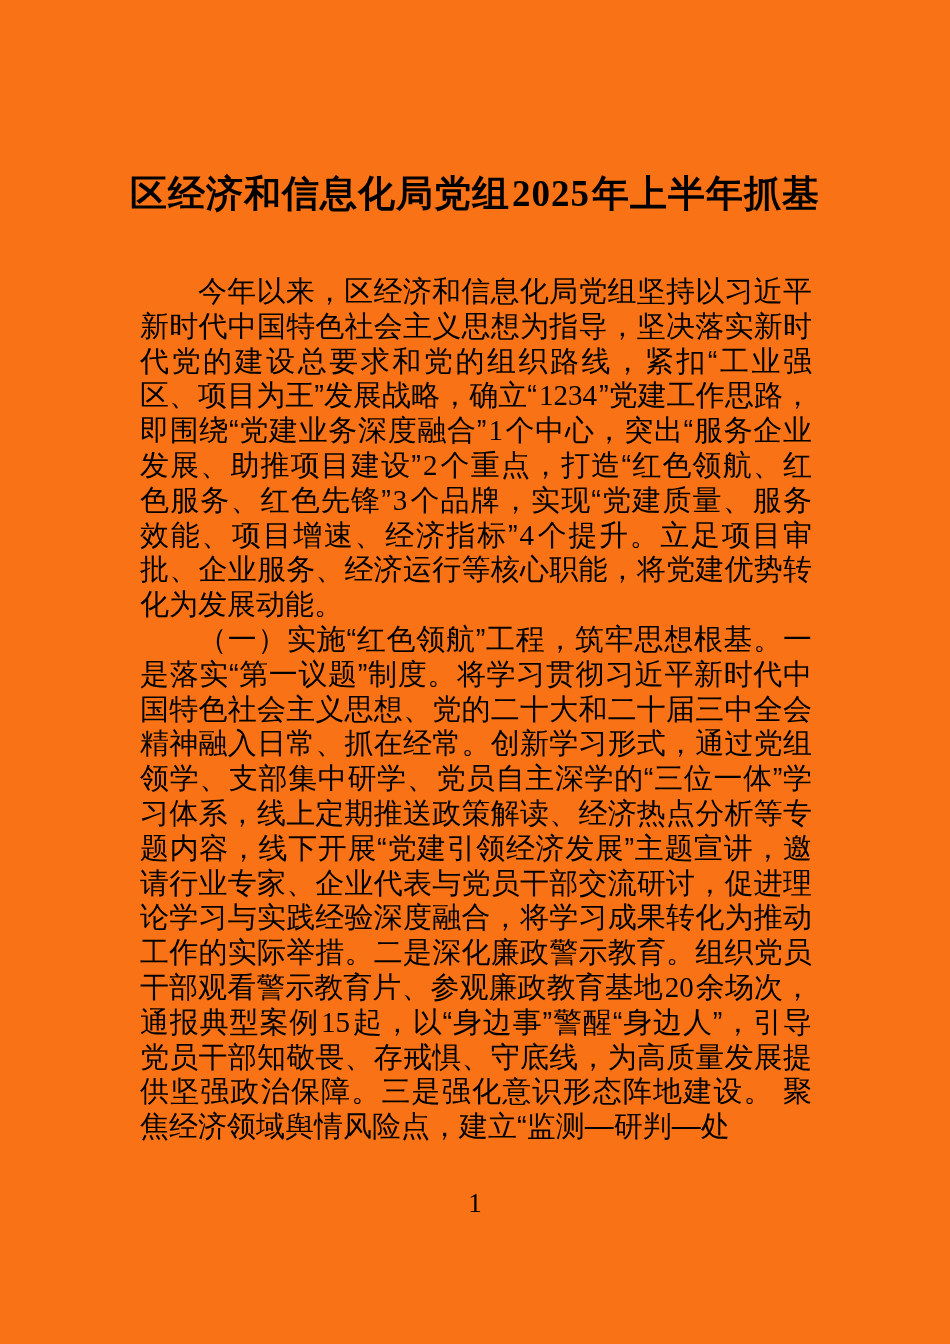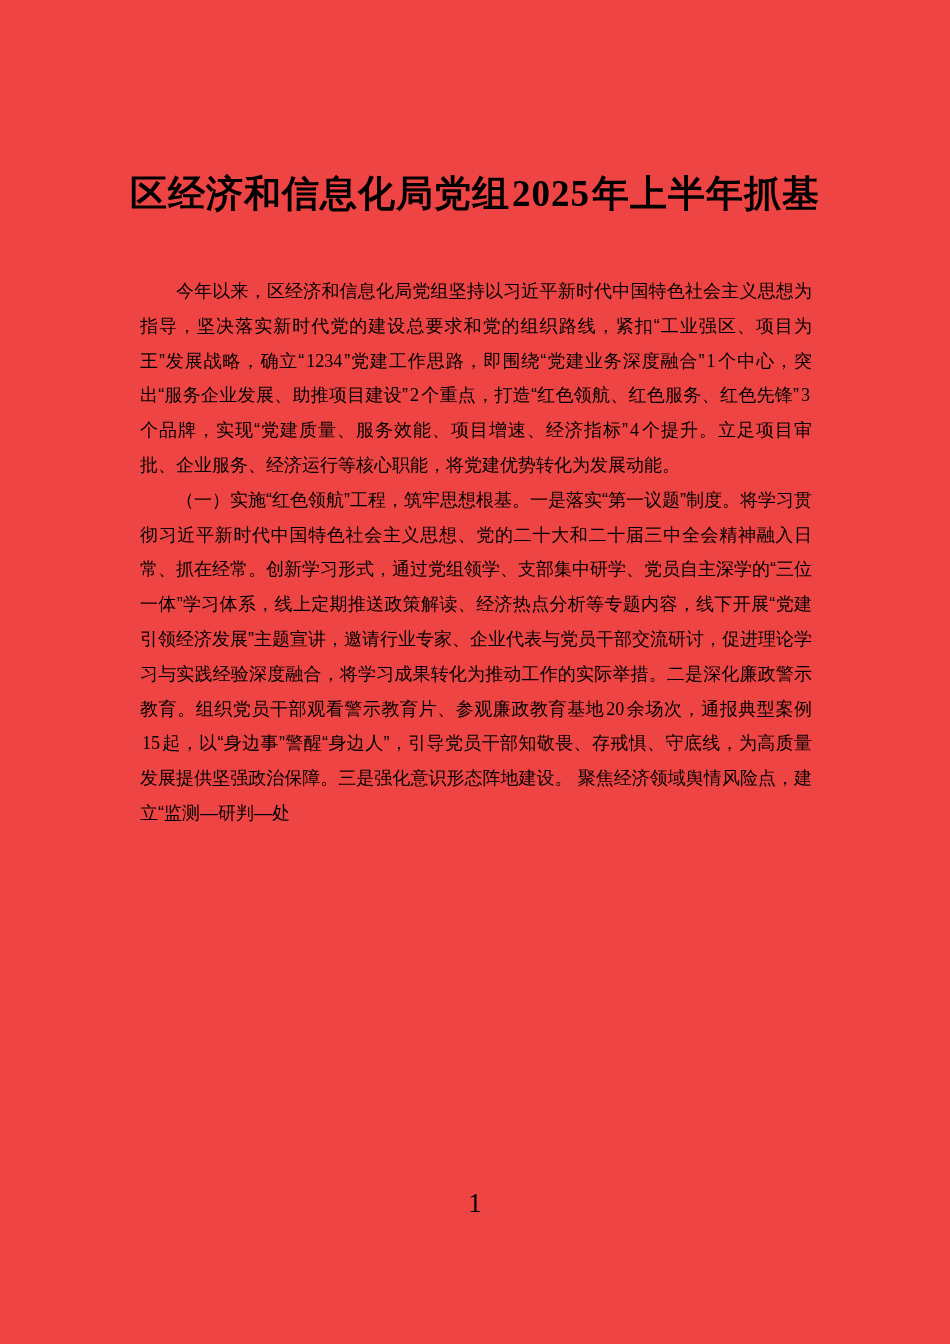--- a/index.html
+++ b/index.html
@@ -5,41 +5,41 @@
   html, body {
     margin: 0;
     padding: 0;
     background: #ffffff;
   }
   .page {
     position: relative;
     width: 950px;
     height: 1344px;
     margin: 0;
-    background: #ef4444;
+    background: #f97316;
     color: #000000;
     overflow: hidden;
     font-family: "Liberation Sans", "DejaVu Sans", sans-serif;
   }
   .doc-title {
     margin: 0;
     padding-top: 162px;
     text-align: center;
     font-size: 37px;
     font-weight: 700;
     line-height: 64px;
     letter-spacing: 1px;
   }
   .title-line {
     display: block;
   }
   .doc-body {
     margin: 48px 138px 0 140px;
     text-align: justify;
-    font-size: 18px;
+    font-size: 29px;
     line-height: 34.8px;
   }
   .para {
     margin: 0;
     padding: 0;
     text-indent: 2em;
   }
   
   .num {
     font-family: "Liberation Serif", "DejaVu Serif", serif;

